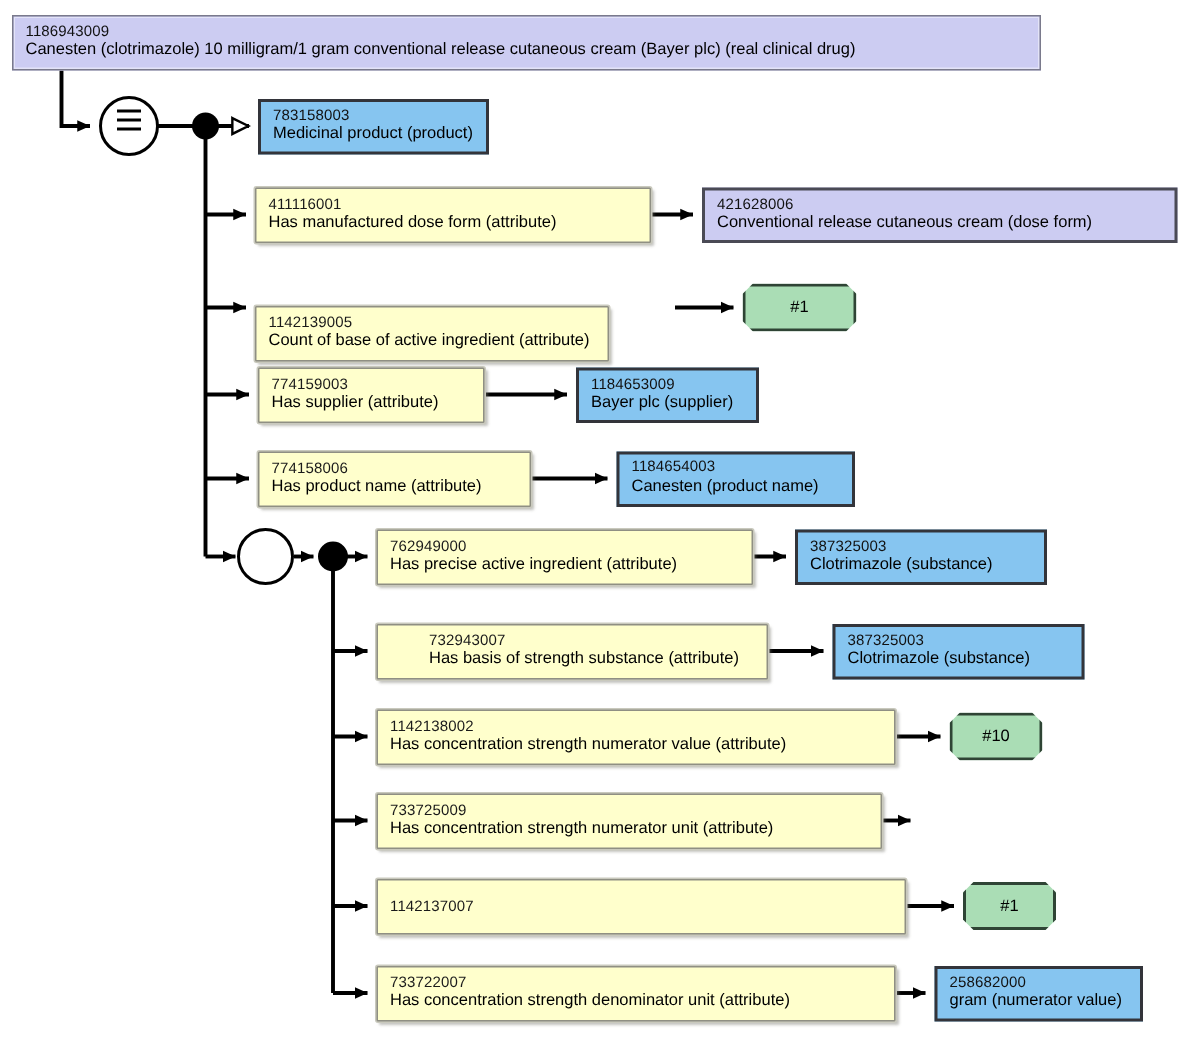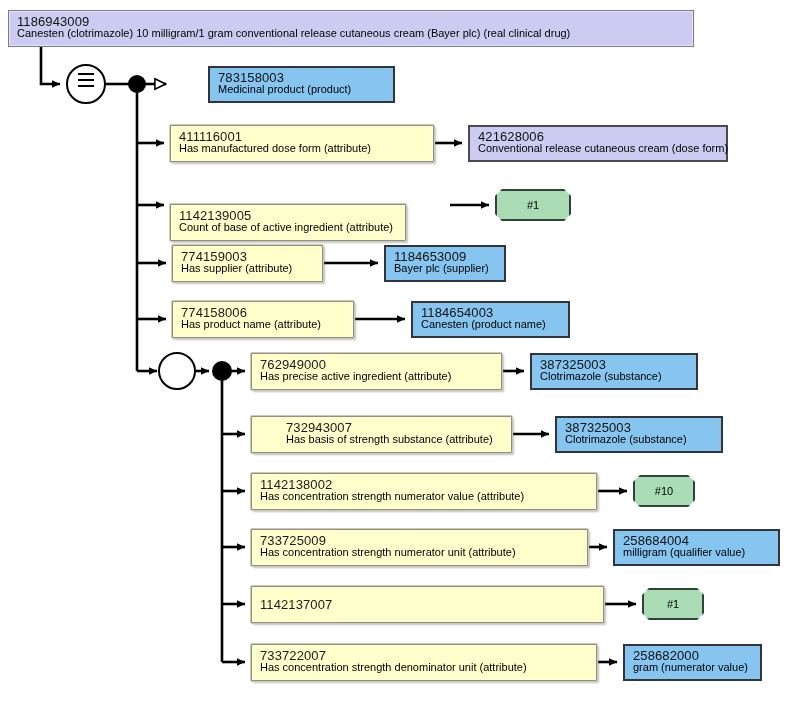--- a/index.html
+++ b/index.html
@@ -31,21 +31,21 @@
   
   .node {
     position: absolute;
     box-sizing: border-box;
     padding: 4px 8px 5px 8px;
     display: flex;
     flex-direction: column;
     justify-content: center;
   }
   .node .sctid {
-    font-size: 13px;
+    font-size: 10px;
     line-height: 9px;
     color: #111111;
     letter-spacing: 0.1px;
     white-space: nowrap;
   }
   .node .term {
     font-size: 11px;
     line-height: 13px;
     color: #000000;
     white-space: nowrap;
@@ -198,30 +198,30 @@
     <i></i>
     <i></i>
   </div>
 
   <div class="glyph dot" style="left:128px; top:75px; width:18px; height:18px;"></div>
 
   <div class="glyph group-circle" style="left:158px; top:352px; width:38px; height:38px;"></div>
 
   <div class="glyph dot" style="left:212px; top:361px; width:20px; height:20px;"></div>
 
-  <div class="node concept-blue" style="left:172px; top:66px; width:187px; height:37px;margin-left:36px;">
+  <div class="node concept-blue" style="left:172px; top:66px; width:154px; height:37px;">
     <div class="sctid">783158003</div>
     <div class="term">Medicinal product (product)</div>
   </div>
 
   <div class="node attribute" style="left:170px; top:125px; width:264px; height:37px;">
     <div class="sctid">411116001</div>
     <div class="term">Has manufactured dose form (attribute)</div>
   </div>
-  <div class="node concept-lav" style="left:468px; top:125px; width:260px; height:37px;">
+  <div class="node concept-lav" style="left:468px; top:125px; width:317px; height:37px;">
     <div class="sctid">421628006</div>
     <div class="term">Conventional release cutaneous cream (dose form)</div>
   </div>
 
   <div class="node attribute" style="left:170px; top:204px; width:236px; height:37px;">
     <div class="sctid">1142139005</div>
     <div class="term">Count of base of active ingredient (attribute)</div>
   </div>
   <div class="node value-num" style="left:495px; top:189px; width:76px; height:32px;">
     <div class="term">#1</div>
@@ -233,21 +233,21 @@
   </div>
   <div class="node concept-blue" style="left:384px; top:245px; width:122px; height:37px;">
     <div class="sctid">1184653009</div>
     <div class="term">Bayer plc (supplier)</div>
   </div>
 
   <div class="node attribute" style="left:172px; top:301px; width:182px; height:37px;">
     <div class="sctid">774158006</div>
     <div class="term">Has product name (attribute)</div>
   </div>
-  <div class="node concept-blue" style="left:411px; top:301px; width:159px; height:37px;">
+  <div class="node concept-blue" style="left:411px; top:301px; width:159px; height:37px;justify-content:space-between;">
     <div class="sctid">1184654003</div>
     <div class="term">Canesten (product name)</div>
   </div>
 
   <div class="node attribute" style="left:251px; top:353px; width:251px; height:37px;">
     <div class="sctid">762949000</div>
     <div class="term">Has precise active ingredient (attribute)</div>
   </div>
   <div class="node concept-blue" style="left:530px; top:353px; width:168px; height:37px;">
     <div class="sctid">387325003</div>
@@ -268,24 +268,20 @@
     <div class="term">Has concentration strength numerator value (attribute)</div>
   </div>
   <div class="node value-num" style="left:633px; top:475px; width:62px; height:32px;">
     <div class="term">#10</div>
   </div>
 
   <div class="node attribute" style="left:251px; top:529px; width:337px; height:37px;">
     <div class="sctid">733725009</div>
     <div class="term">Has concentration strength numerator unit (attribute)</div>
   </div>
-  <div class="node concept-blue" style="left:613px; top:529px; width:167px; height:37px;">
-    <div class="sctid">258684004</div>
-    <div class="term">milligram (qualifier value)</div>
-  </div>
 
   <div class="node attribute" style="left:251px; top:586px; width:353px; height:37px;">
     <div class="sctid">1142137007</div>
   </div>
   <div class="node value-num" style="left:642px; top:588px; width:62px; height:32px;">
     <div class="term">#1</div>
   </div>
 
   <div class="node attribute" style="left:251px; top:644px; width:346px; height:37px;">
     <div class="sctid">733722007</div>

